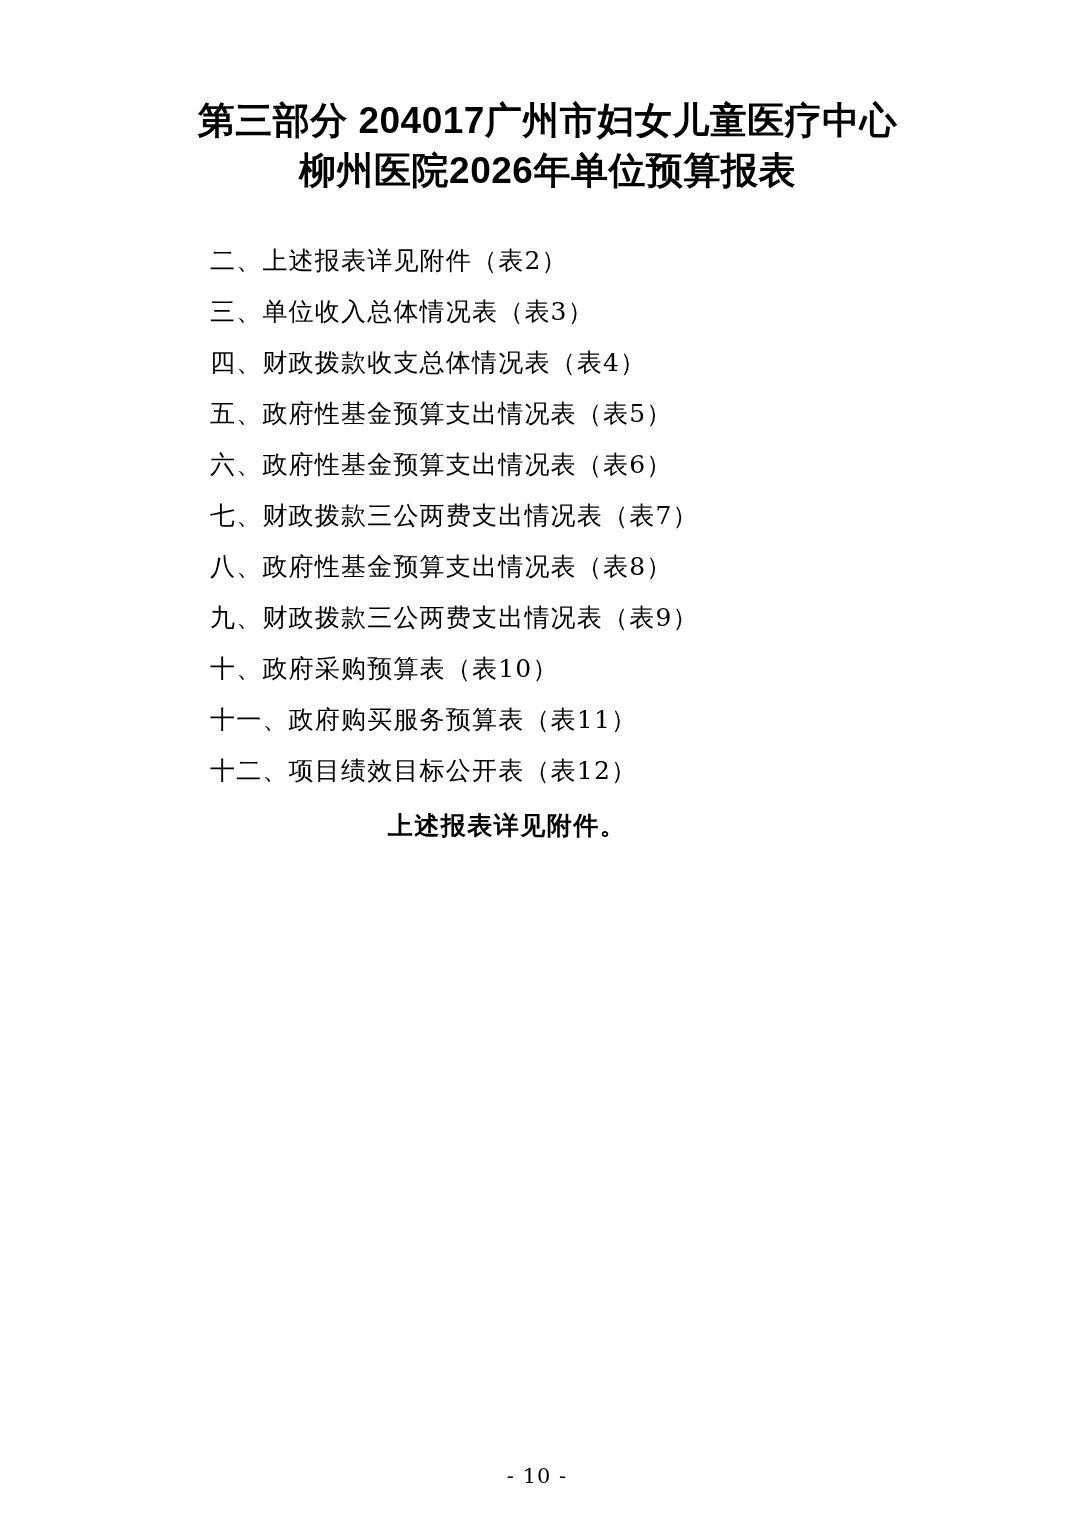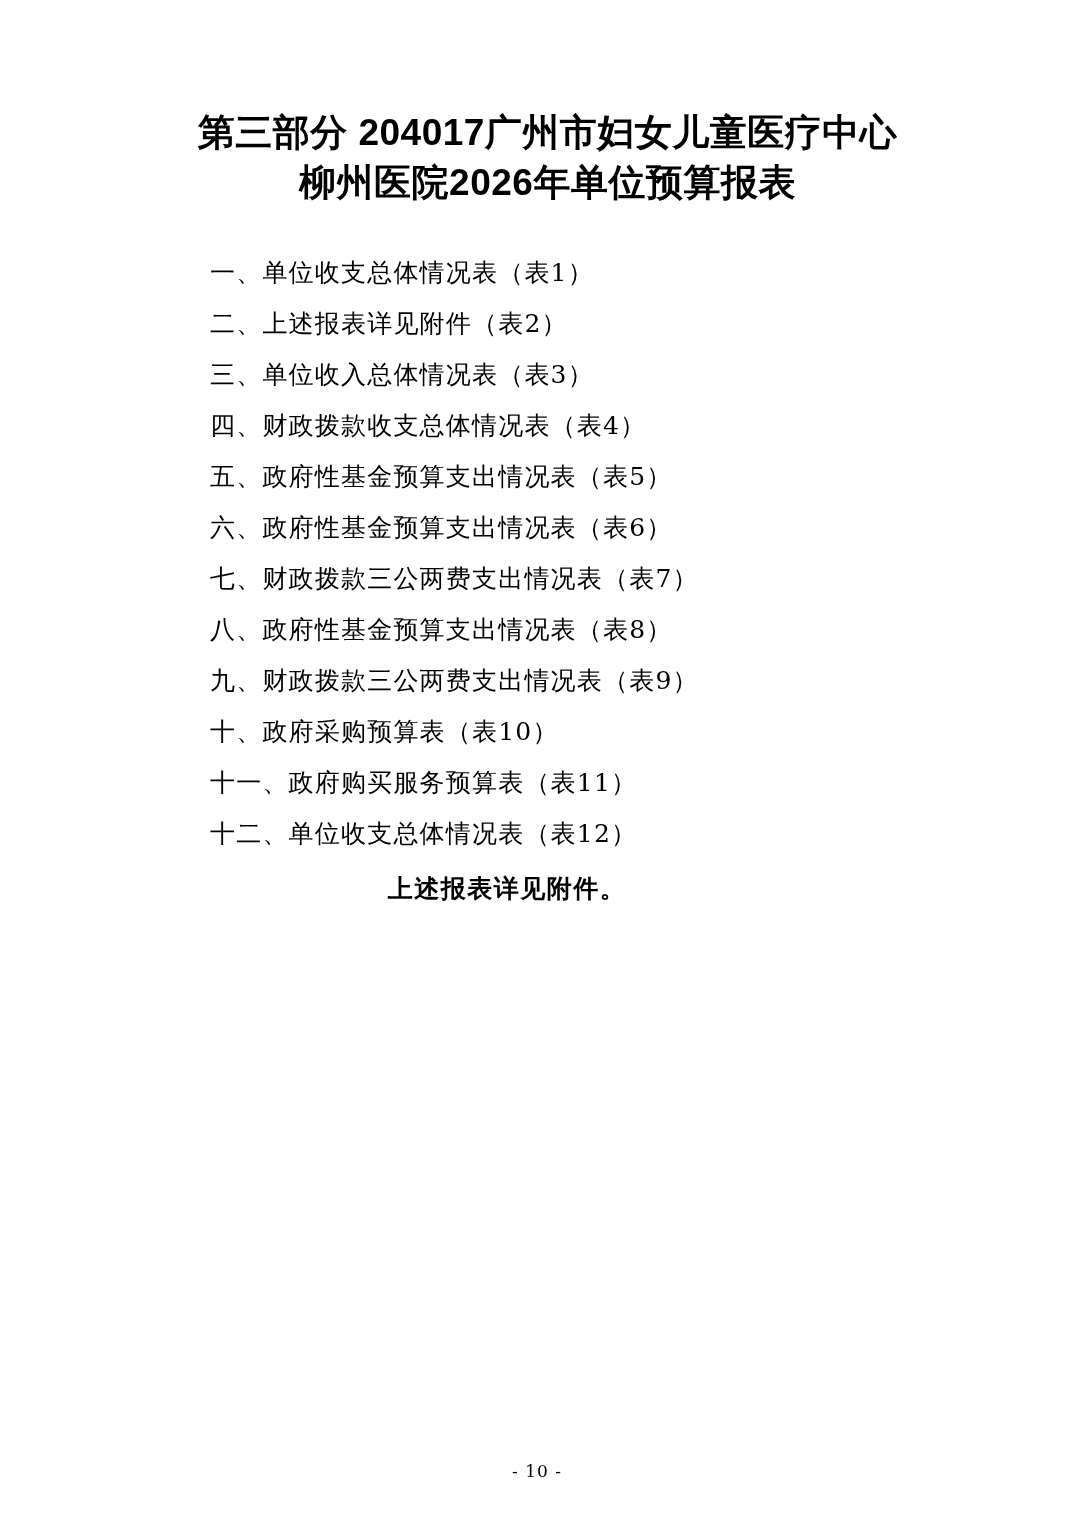--- a/index.html
+++ b/index.html
@@ -16,21 +16,21 @@
     overflow: hidden;
   }
   .page {
     position: relative;
     width: 1074px;
     height: 1520px;
     box-sizing: border-box;
     padding: 0;
   }
   .doc-title {
-    margin: 12px;
+    margin: 0;
     padding-top: 96px;
     text-align: center;
     font-family: "Liberation Sans", sans-serif;
     font-weight: bold;
     font-size: 37px;
     line-height: 1.35;
     letter-spacing: 0.5px;
     color: #000;
     padding-left: 21px;
   }
@@ -60,50 +60,49 @@
     font-family: "DejaVu Serif", "Liberation Serif", serif;
     font-weight: bold;
     font-size: 25px;
     letter-spacing: 1.5px;
     padding-right: 60px;
   }
   .page-number {
     position: absolute;
     left: 0;
     right: 0;
-    bottom: 51px;
+    bottom: 32px;
     text-align: center;
     font-family: "DejaVu Serif", "Liberation Serif", serif;
-    font-size: 17px;
+    font-size: 21px;
     letter-spacing: 1px;
     color: #000;
   }
 </style>
 </head>
 <body>
 
 <div class="page">
 
   <h1 class="doc-title">
     <span class="title-line">第三部分 204017广州市妇女儿童医疗中心</span>
     <span class="title-line">柳州医院2026年单位预算报表</span>
   </h1>
 
   <ul class="toc">
-    <li class="toc-item">一、单位收支总体情况表（表1）</li>
     <li class="toc-item">二、上述报表详见附件（表2）</li>
     <li class="toc-item">三、单位收入总体情况表（表3）</li>
     <li class="toc-item">四、财政拨款收支总体情况表（表4）</li>
     <li class="toc-item">五、政府性基金预算支出情况表（表5）</li>
     <li class="toc-item">六、政府性基金预算支出情况表（表6）</li>
     <li class="toc-item">七、财政拨款三公两费支出情况表（表7）</li>
     <li class="toc-item">八、政府性基金预算支出情况表（表8）</li>
     <li class="toc-item">九、财政拨款三公两费支出情况表（表9）</li>
     <li class="toc-item">十、政府采购预算表（表10）</li>
     <li class="toc-item">十一、政府购买服务预算表（表11）</li>
-    <li class="toc-item">十二、单位收支总体情况表（表12）</li>
+    <li class="toc-item">十二、项目绩效目标公开表（表12）</li>
   </ul>
 
   <p class="note">上述报表详见附件。</p>
 
   <div class="page-number">- 10 -</div>
 
 </div>
 
 </body></html>

